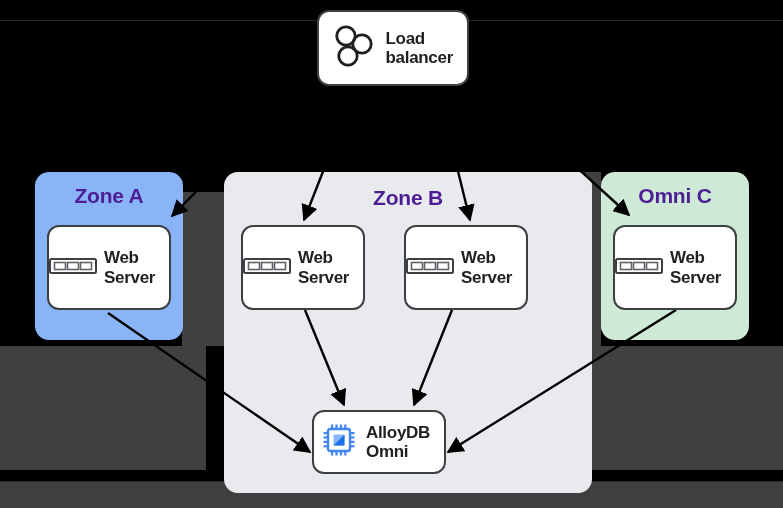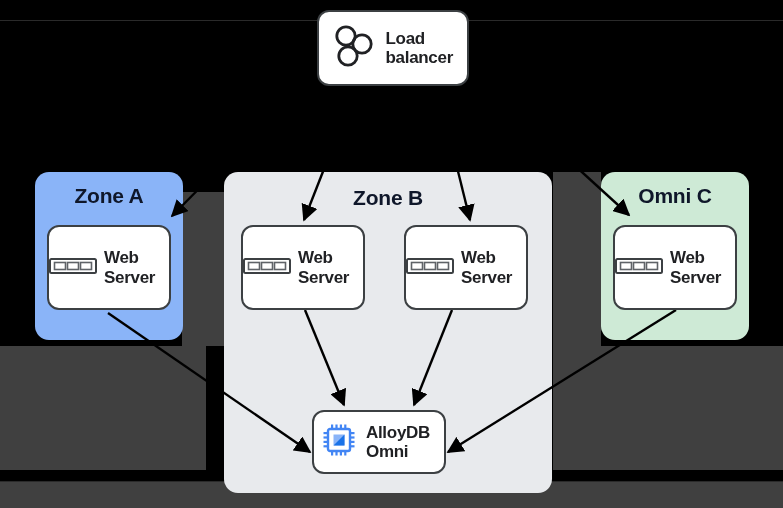--- a/index.html
+++ b/index.html
@@ -49,21 +49,21 @@
     box-sizing: border-box;
     border-radius: 14px;
   }
   .zone-label {
     position: absolute;
     left: 0;
     right: 0;
     text-align: center;
     font-size: 21px;
     font-weight: bold;
-    color: #0f172a;
+    color: #4c1d95;
     letter-spacing: -0.2px;
   }
 
   
   .node {
     position: absolute;
     box-sizing: border-box;
     background: #ffffff;
     border: 2px solid #3c4043;
     border-radius: 12px;
@@ -111,21 +111,21 @@
   <div class="plate" style="left:553px; top:346px; width:230px; height:124px;"></div>
   <div class="plate" style="left:553px; top:172px; width:48px; height:174px;"></div>
   <div class="plate" style="left:0;   top:482px; width:783px; height:26px;"></div>
   <div class="hairline" style="top:20px;"></div>
   <div class="hairline" style="top:481px;"></div>
 
   <div class="zone" style="left:35px; top:172px; width:148px; height:168px; background:#8ab4f8;">
     <div class="zone-label" style="top:12px;">Zone A</div>
   </div>
 
-  <div class="zone" style="left:224px; top:172px; width:328px; height:321px; background:#e8eaed;">
+  <div class="zone" style="left:224px; top:172px; width:368px; height:321px; background:#e8eaed;">
     <div class="zone-label" style="top:14px;">Zone B</div>
   </div>
 
   <div class="zone" style="left:601px; top:172px; width:148px; height:168px; background:#ceead6;">
     <div class="zone-label" style="top:12px;">Omni C</div>
   </div>
 
   <svg id="edges" viewBox="0 0 783 508">
     <defs>
       <marker id="arrowhead" viewBox="0 0 10 10" refX="9" refY="5" markerWidth="7" markerHeight="7" orient="auto-start-reverse">

